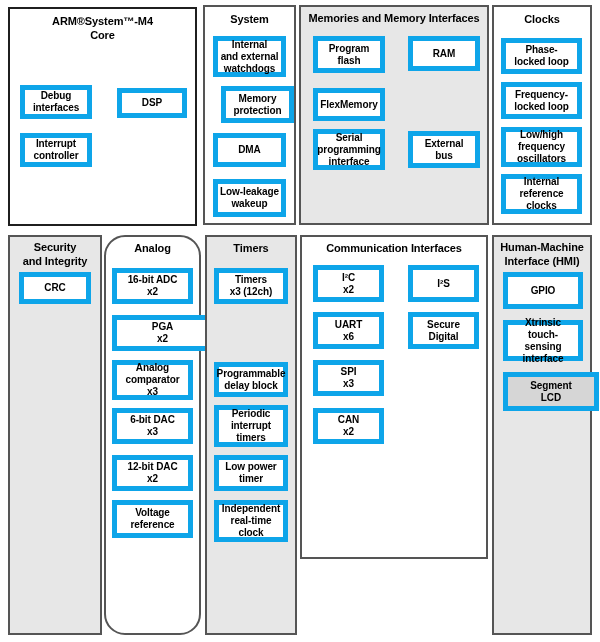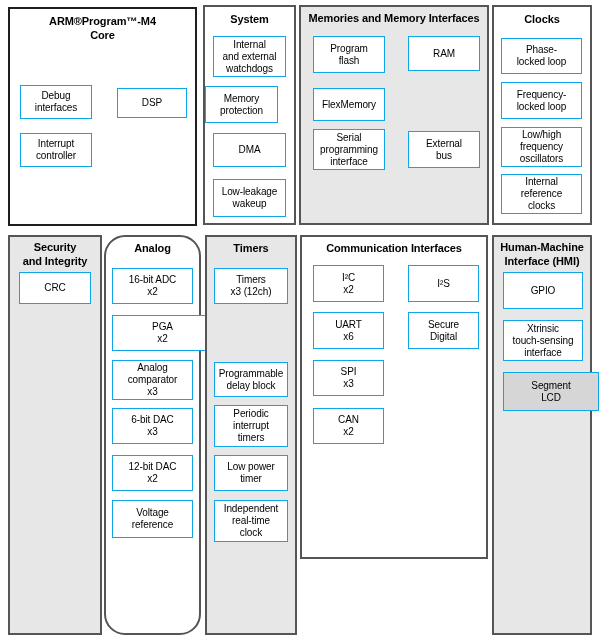--- a/index.html
+++ b/index.html
@@ -13,48 +13,48 @@
   }
   .section.shaded { background:#e7e7e7; }
   .section.core { border:2px solid #1f1f1f; }
   .sec-header {
     position:absolute; left:0; right:0; text-align:center;
     font-size:11px; font-weight:bold; line-height:1.25;
     white-space:pre-line; letter-spacing:-0.1px;
   }
   .box {
     position:absolute; box-sizing:border-box;
-    background:#ffffff; border:1px solid #0ea5e9;
+    background:#ffffff; border:5px solid #0ea5e9;
     display:flex; align-items:center; justify-content:center;
-    text-align:center; font-size:10px; font-weight:normal; line-height:1.2;
+    text-align:center; font-size:10px; font-weight:bold; line-height:1.2;
     white-space:pre-line; padding:1px 2px; letter-spacing:-0.1px;
   }
   .box.gray { background:#d6d6d6; }
 </style>
 </head>
 <body>
 
 <div class="canvas">
 
   <div class="section core" style="left:8px; top:7px; width:189px; height:219px;">
-    <div class="sec-header" style="top:6px;">ARM®Program™-M4
+    <div class="sec-header" style="top:6px;">ARM®System™-M4
 Core</div>
     <div class="box" style="left:10px; top:76px; width:72px; height:34px;">Debug
 interfaces</div>
     <div class="box" style="left:107px; top:79px; width:70px; height:30px;">DSP</div>
     <div class="box" style="left:10px; top:124px; width:72px; height:34px;">Interrupt
 controller</div>
   </div>
 
   <div class="section" style="left:203px; top:5px; width:93px; height:220px;">
     <div class="sec-header" style="top:6px;">System</div>
     <div class="box" style="left:8px; top:29px; width:73px; height:41px;">Internal
 and external
 watchdogs</div>
-    <div class="box" style="left:0; top:79px; width:73px; height:37px;text-align:center;">Memory
+    <div class="box" style="left:16px; top:79px; width:73px; height:37px;text-align:center;">Memory
 protection</div>
     <div class="box" style="left:8px; top:126px; width:73px; height:34px;">DMA</div>
     <div class="box" style="left:8px; top:172px; width:73px; height:38px;">Low-leakage
 wakeup</div>
   </div>
 
   <div class="section shaded" style="left:299px; top:5px; width:190px; height:220px;">
     <div class="sec-header" style="top:5px;">Memories and Memory Interfaces</div>
     <div class="box" style="left:12px; top:29px; width:72px; height:37px;">Program
 flash</div>

